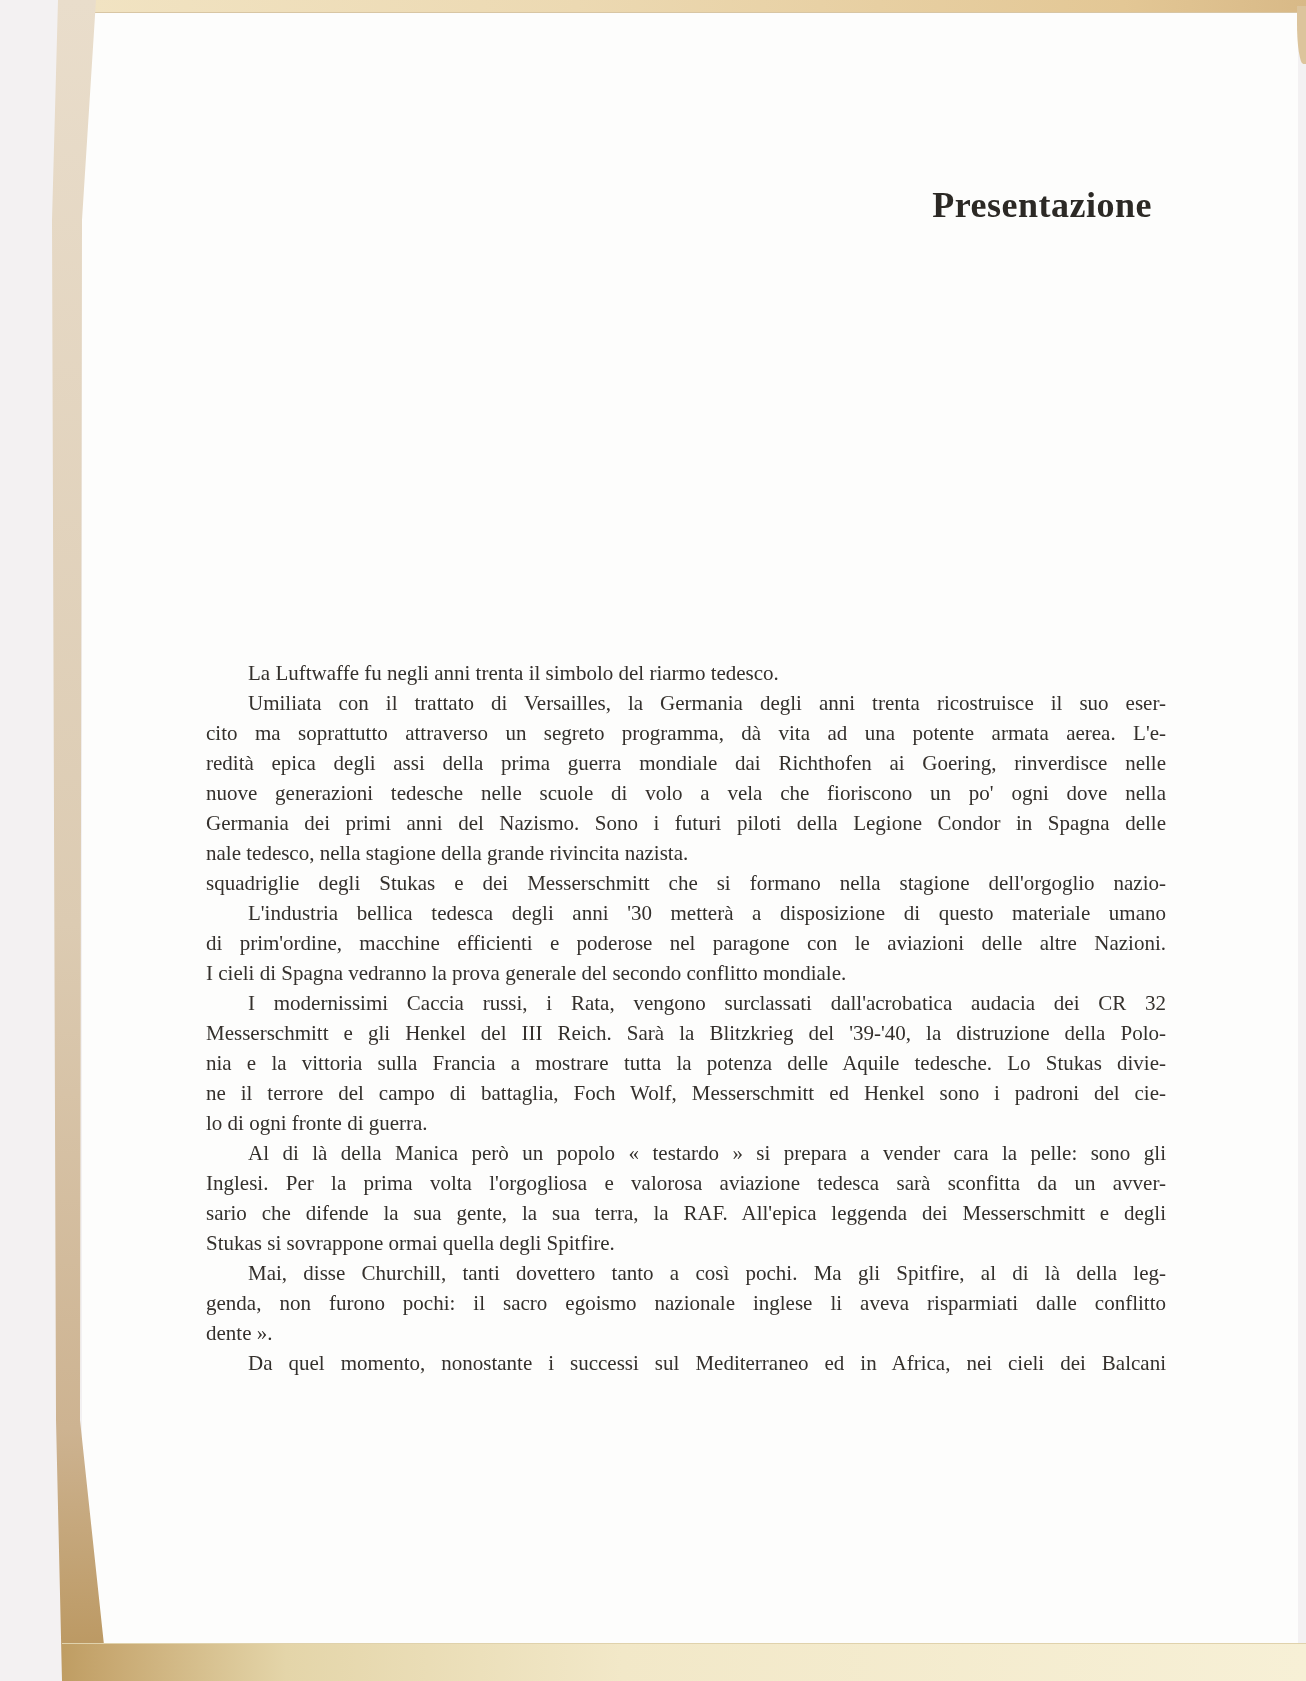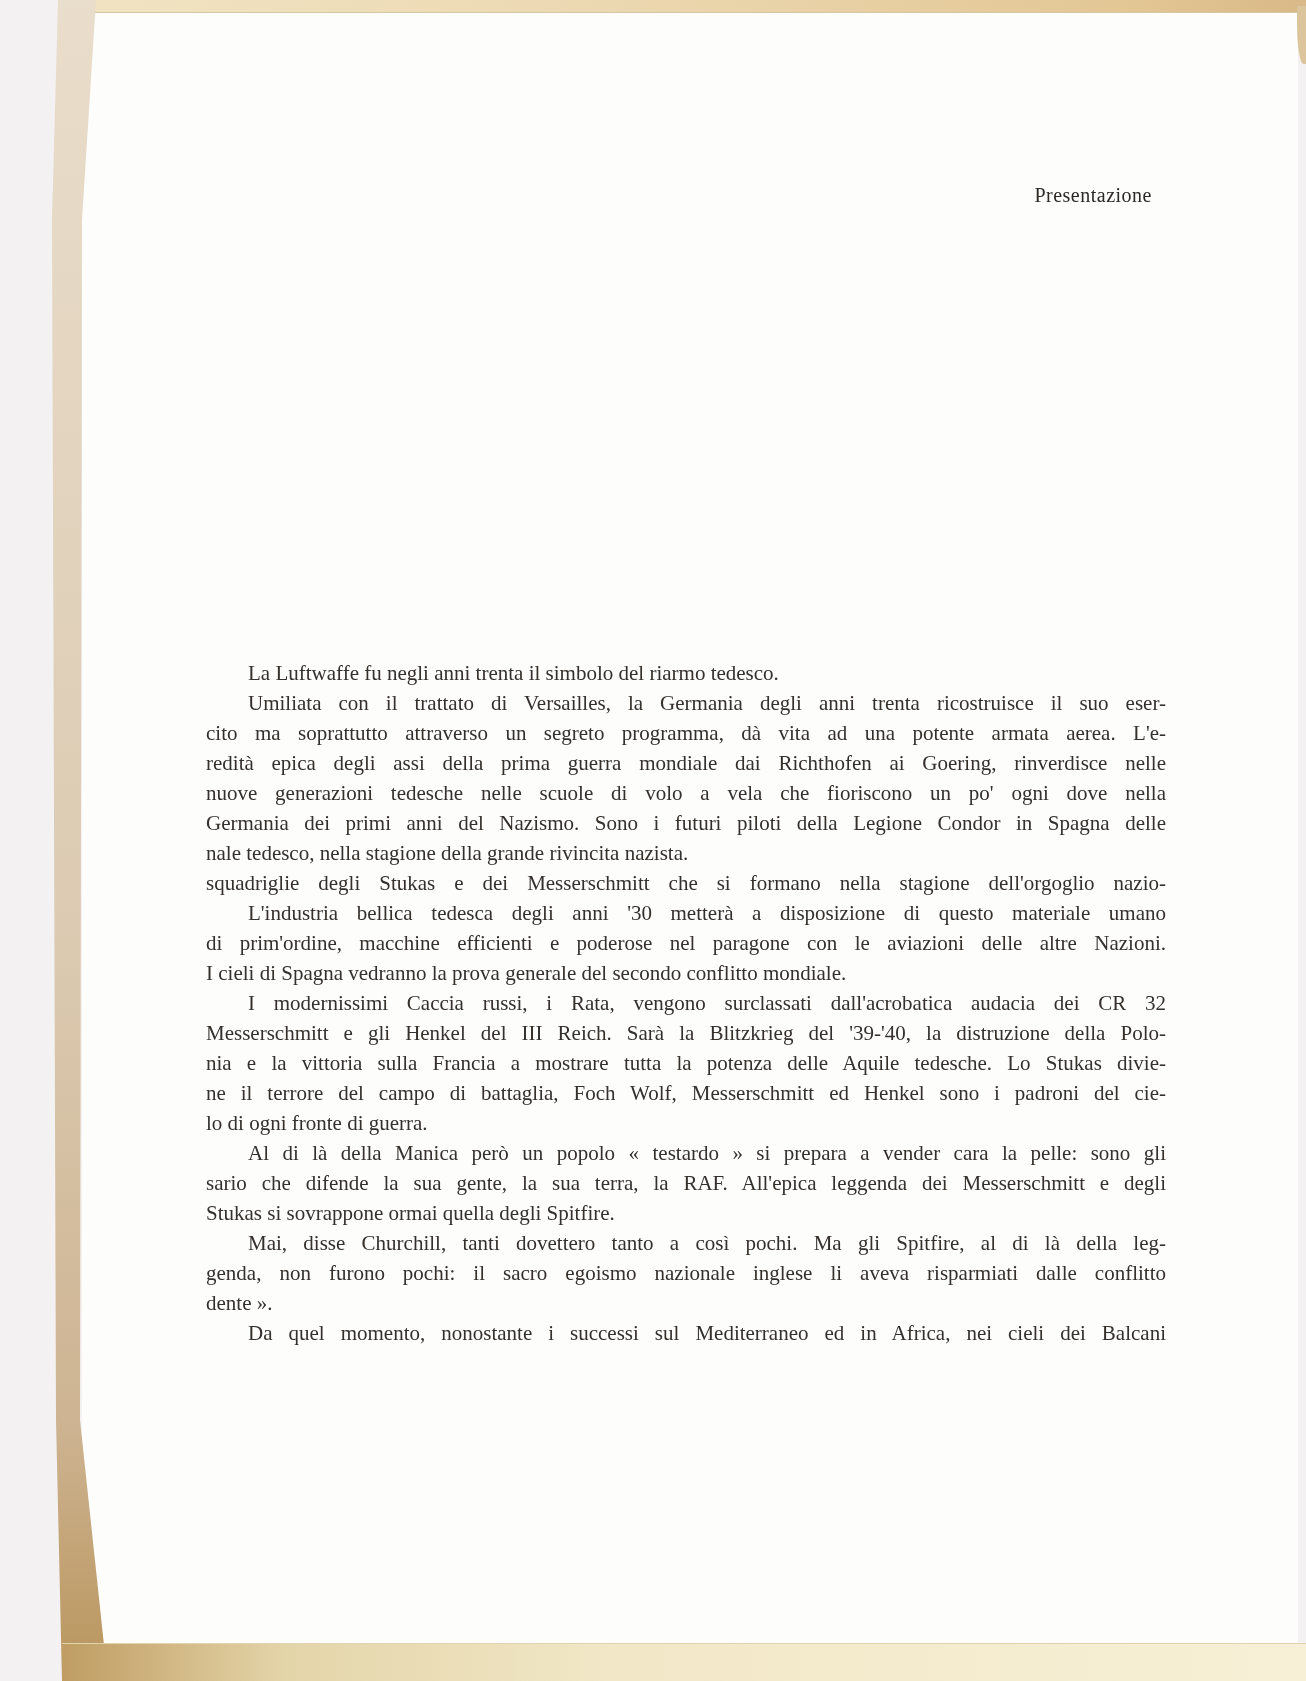--- a/index.html
+++ b/index.html
@@ -35,22 +35,22 @@
     border-radius: 0 0 0 70% ;
   }
   .page-surface {
     position: absolute; left: 82px; top: 12px; right: 8px; bottom: 37px;
     background: #fdfdfc;
   }
 
   
   .title {
     position: absolute; top: 184px; right: 154px;
-    margin: 0; font-weight: normal;
-    font-size: 20px; letter-spacing: 0.5px;
+    margin: 0; font-weight: bold;
+    font-size: 36px; letter-spacing: 0.5px;
     color: #2c2925;
   }
   .body-text {
     position: absolute; left: 178px; top: 658px; width: 960px;
     font-size: 21px; line-height: 30px;
     color: #34302c;
     margin-left: 28px;
   }
   .tline { height: 30px; overflow: hidden; text-align: left; }
   .tline.j { text-align: justify; text-align-last: justify; }
@@ -79,20 +79,21 @@
       <div class="tline j">squadriglie degli Stukas e dei Messerschmitt che si formano nella stagione dell'orgoglio nazio-</div>
       <div class="tline ind j">L'industria bellica tedesca degli anni '30 metterà a disposizione di questo materiale umano</div>
       <div class="tline j">di prim'ordine, macchine efficienti e poderose nel paragone con le aviazioni delle altre Nazioni.</div>
       <div class="tline">I cieli di Spagna vedranno la prova generale del secondo conflitto mondiale.</div>
       <div class="tline ind j">I modernissimi Caccia russi, i Rata, vengono surclassati dall'acrobatica audacia dei CR 32</div>
       <div class="tline j">Messerschmitt e gli Henkel del III Reich. Sarà la Blitzkrieg del '39-'40, la distruzione della Polo-</div>
       <div class="tline j">nia e la vittoria sulla Francia a mostrare tutta la potenza delle Aquile tedesche. Lo Stukas divie-</div>
       <div class="tline j">ne il terrore del campo di battaglia, Foch Wolf, Messerschmitt ed Henkel sono i padroni del cie-</div>
       <div class="tline">lo di ogni fronte di guerra.</div>
       <div class="tline ind j">Al di là della Manica però un popolo « testardo » si prepara a vender cara la pelle: sono gli</div>
+      <div class="tline j">Inglesi. Per la prima volta l'orgogliosa e valorosa aviazione tedesca sarà sconfitta da un avver-</div>
       <div class="tline j">sario che difende la sua gente, la sua terra, la RAF. All'epica leggenda dei Messerschmitt e degli</div>
       <div class="tline">Stukas si sovrappone ormai quella degli Spitfire.</div>
       <div class="tline ind j">Mai, disse Churchill, tanti dovettero tanto a così pochi. Ma gli Spitfire, al di là della leg-</div>
       <div class="tline j">genda, non furono pochi: il sacro egoismo nazionale inglese li aveva risparmiati dalle conflitto</div>
       <div class="tline">dente ».</div>
       <div class="tline ind j">Da quel momento, nonostante i successi sul Mediterraneo ed in Africa, nei cieli dei Balcani</div>
     </div>
 </div>
 
 </body></html>

